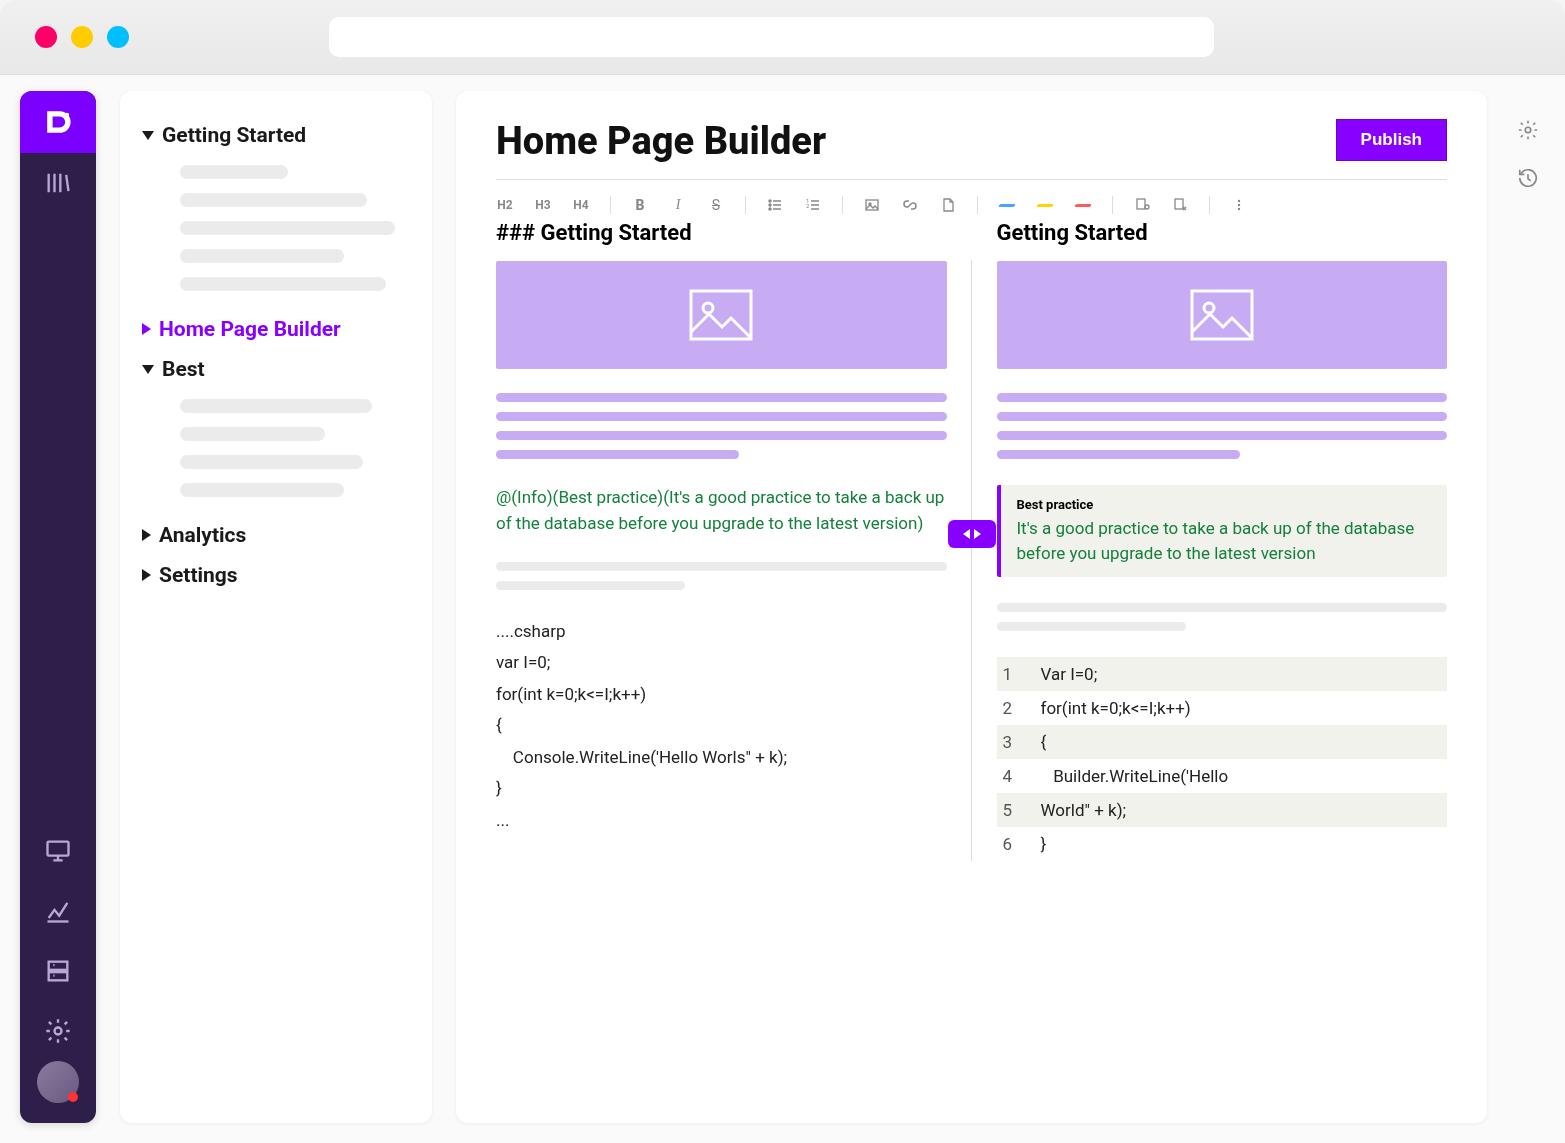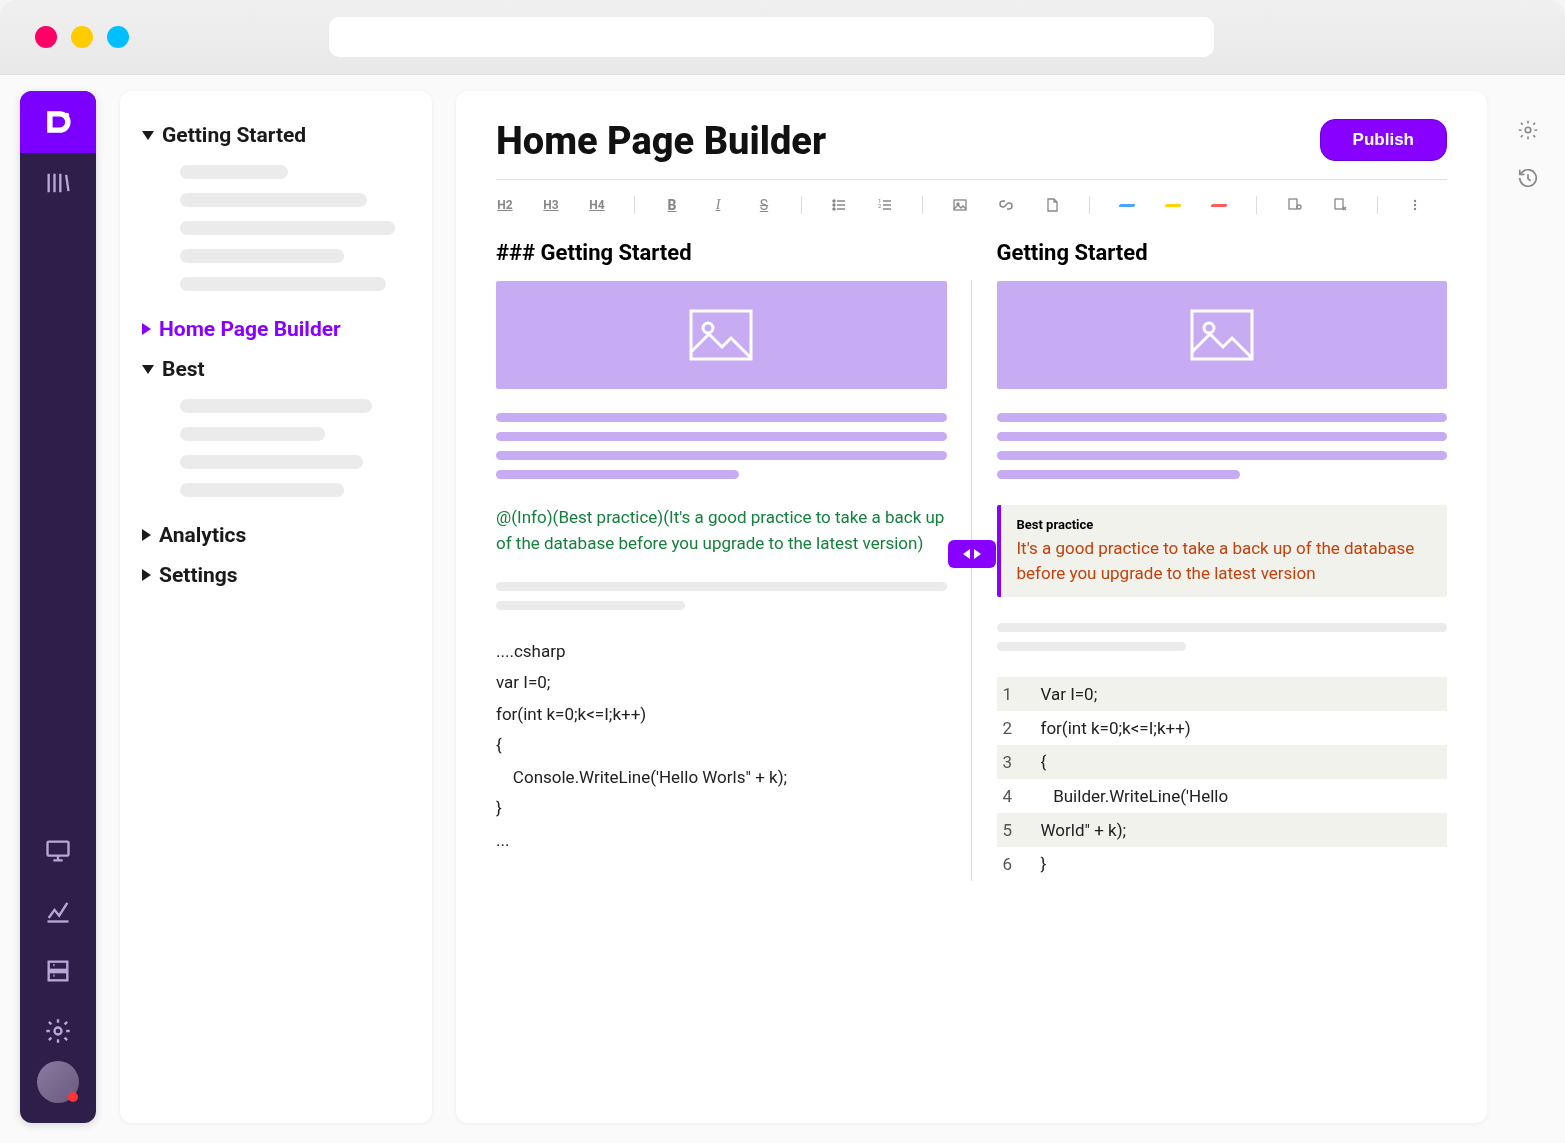--- a/index.html
+++ b/index.html
@@ -31,30 +31,30 @@
 .tree-caret.down { border-left: 6px solid transparent; border-right: 6px solid transparent; border-top: 9px solid currentColor; }
 .tree-caret.right { border-top: 6px solid transparent; border-bottom: 6px solid transparent; border-left: 9px solid currentColor; }
 .tree-children { padding-left: 42px; margin: 10px 0 18px; display: flex; flex-direction: column; gap: 14px; }
 .skeleton-line { height: 14px; background: #ebebeb; border-radius: 7px; }
 
 .main-panel { flex: 1; background: #fff; border-radius: 12px; padding: 28px 40px; box-shadow: 0 1px 4px rgba(0,0,0,0.06); position: relative; overflow: hidden; }
 .main-header { display: flex; align-items: flex-start; justify-content: space-between; }
 .page-title { font-size: 38px; font-weight: 800; color: #111; }
 .page-path { font-size: 22px; color: #333; margin-top: 6px; display: flex; align-items: center; gap: 10px; }
 .path-avatar { width: 24px; height: 24px; border-radius: 50%; background: linear-gradient(135deg,#d0b090,#9a7a5a); border: 1px solid #aaa; }
-.publish-btn { background: #8800ff; color: #fff; border: 1px solid #6a00d8; font-weight: 700; font-size: 17px; padding: 10px 32px; border-radius: 15px; cursor: pointer; margin-left: 32px; }
+.publish-btn { background: #8800ff; color: #fff; border: 1px solid #6a00d8; font-weight: 700; font-size: 17px; padding: 10px 24px; border-radius: 0; cursor: pointer; margin-left: 32px; }
 
 .hr { border: none; border-top: 1px solid #ddd; margin: 16px 0 10px; }
 
-.toolbar { display: flex; align-items: center; gap: 28px; padding: 6px 0; color: #888; font-size: 14px; text-decoration: underline; }
+.toolbar { display: flex; align-items: center; gap: 20px; padding: 6px 0; color: #888; font-size: 14px; }
 .toolbar .tb { cursor: pointer; display: inline-flex; align-items: center; justify-content: center; min-width: 18px; }
 .toolbar .sep { width: 1px; height: 18px; background: #ddd; }
 .hl { display:inline-block; width: 16px; height: 3px; border-radius: 2px; transform: skewX(-25deg); }
 
-.editor-split { display: flex; gap: 50px; margin-top: 20px; position: relative; }
+.editor-split { display: flex; gap: 50px; position: relative; }
 .editor-col { flex: 1; min-width: 0; }
 .editor-divider { position: absolute; left: calc(50% - 1px); top: 40px; bottom: 0; width: 1px; background: #ddd; }
 .split-handle { position: absolute; left: calc(50% - 24px); top: 300px; width: 48px; height: 28px; background: #8800ff; border-radius: 6px; display: flex; align-items: center; justify-content: center; color: #fff; gap: 4px; cursor: ew-resize; z-index: 2; }
 .split-handle::before, .split-handle::after { content: ""; width: 0; height: 0; border-top: 5px solid transparent; border-bottom: 5px solid transparent; }
 .split-handle::before { border-right: 7px solid #fff; }
 .split-handle::after { border-left: 7px solid #fff; }
 
 .section-heading { font-size: 22px; font-weight: 700; margin-bottom: 16px; }
 
 .img-placeholder { background: #c7abf3; height: 108px; border-radius: 2px; display: flex; align-items: center; justify-content: center; margin-bottom: 24px; }
@@ -63,21 +63,21 @@
 .sk-lines { display: flex; flex-direction: column; gap: 10px; margin-bottom: 26px; }
 .sk { height: 9px; background: #c7abf3; border-radius: 5px; }
 .sk-g { height: 9px; background: #ebebeb; border-radius: 5px; }
 
 .raw-text { font-size: 17px; color: #15803d; line-height: 1.5; margin-bottom: 26px; white-space: pre-wrap; }
 
 .code-raw { font-size: 17px; color: #222; line-height: 1.85; white-space: pre; font-family: inherit; }
 
 .callout { background: #f2f2ed; border-left: 4px solid #8800ff; padding: 12px 16px; border-radius: 2px; margin-bottom: 26px; }
 .callout-title { font-weight: 700; font-size: 13px; margin-bottom: 4px; }
-.callout-body { font-size: 17px; line-height: 1.45; color: #c2410c; }
+.callout-body { font-size: 17px; line-height: 1.45; color: #15803d; }
 
 .codeblock { font-size: 17px; line-height: 1; }
 .coderow { display: flex; align-items: center; height: 34px; }
 .coderow.alt { background: #f2f2ed; }
 .ln { width: 32px; text-align: left; color: #555; padding-left: 6px; }
 .codeline { flex: 1; padding-left: 12px; color: #222; white-space: pre; }
 
 .right-rail { width: 34px; display: flex; flex-direction: column; align-items: center; gap: 22px; padding-top: 28px; }
 .right-rail svg { width: 22px; height: 22px; stroke: #888; fill: none; stroke-width: 1.8; }
 </style>

